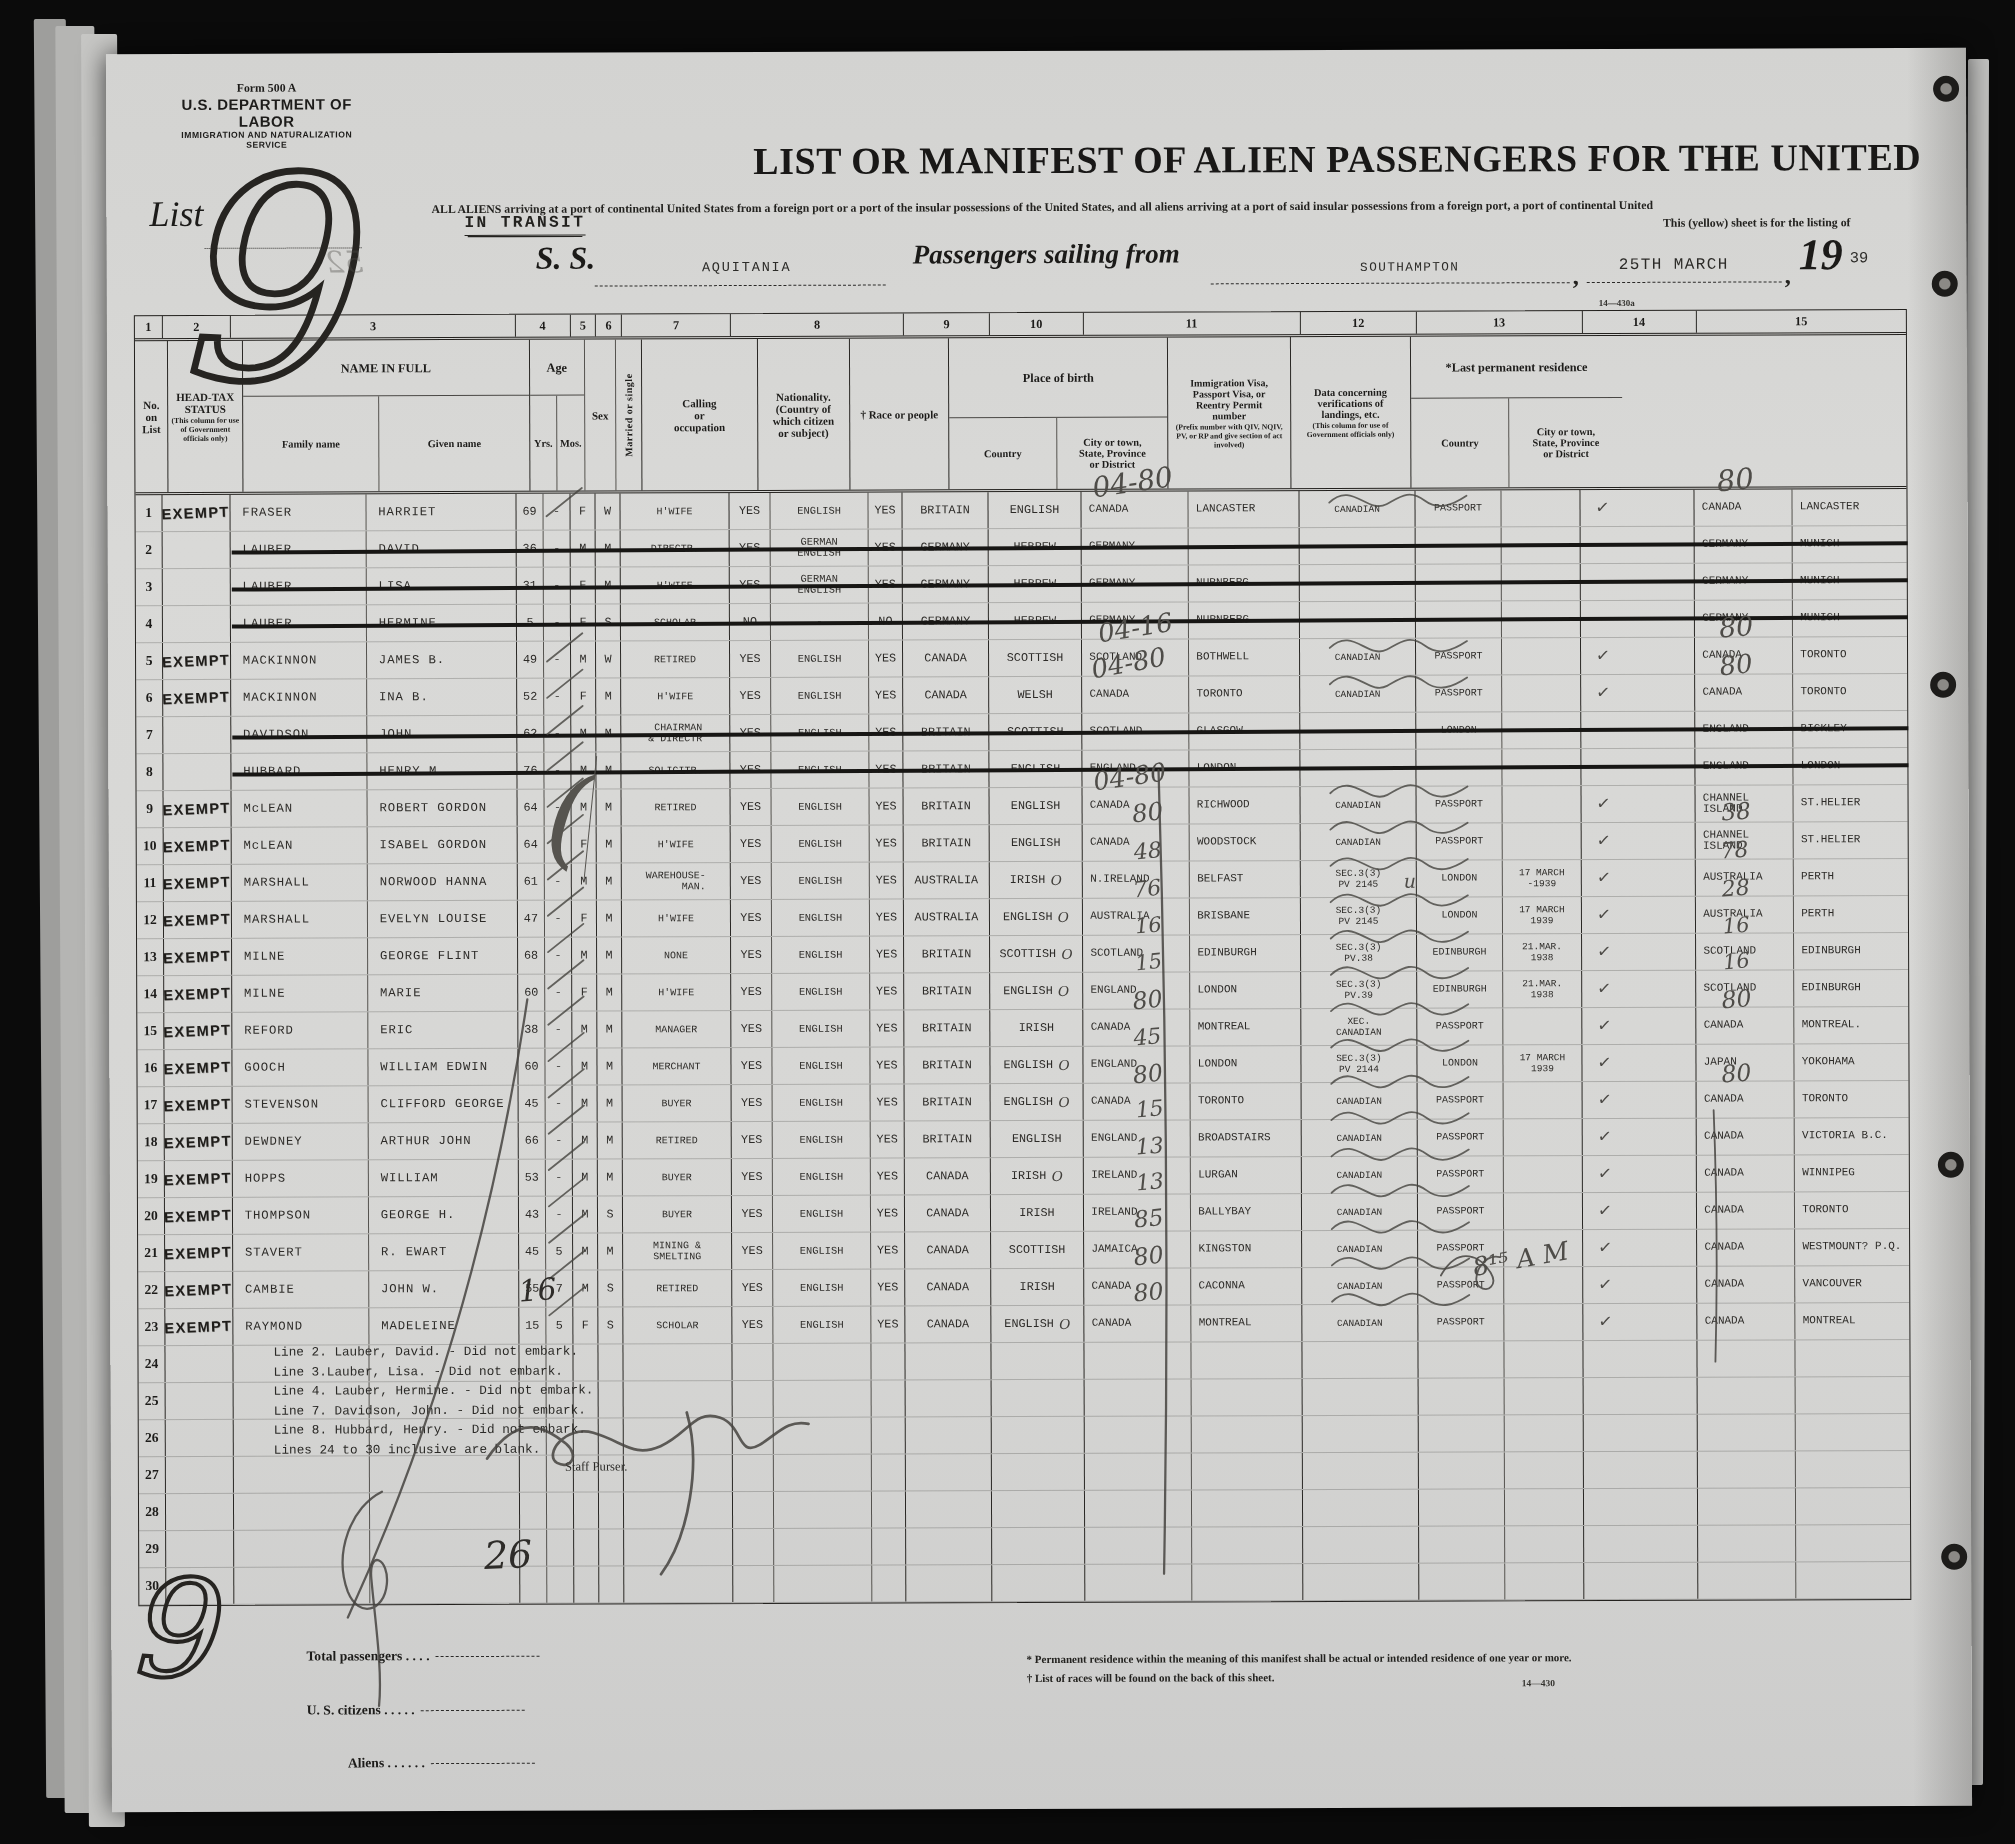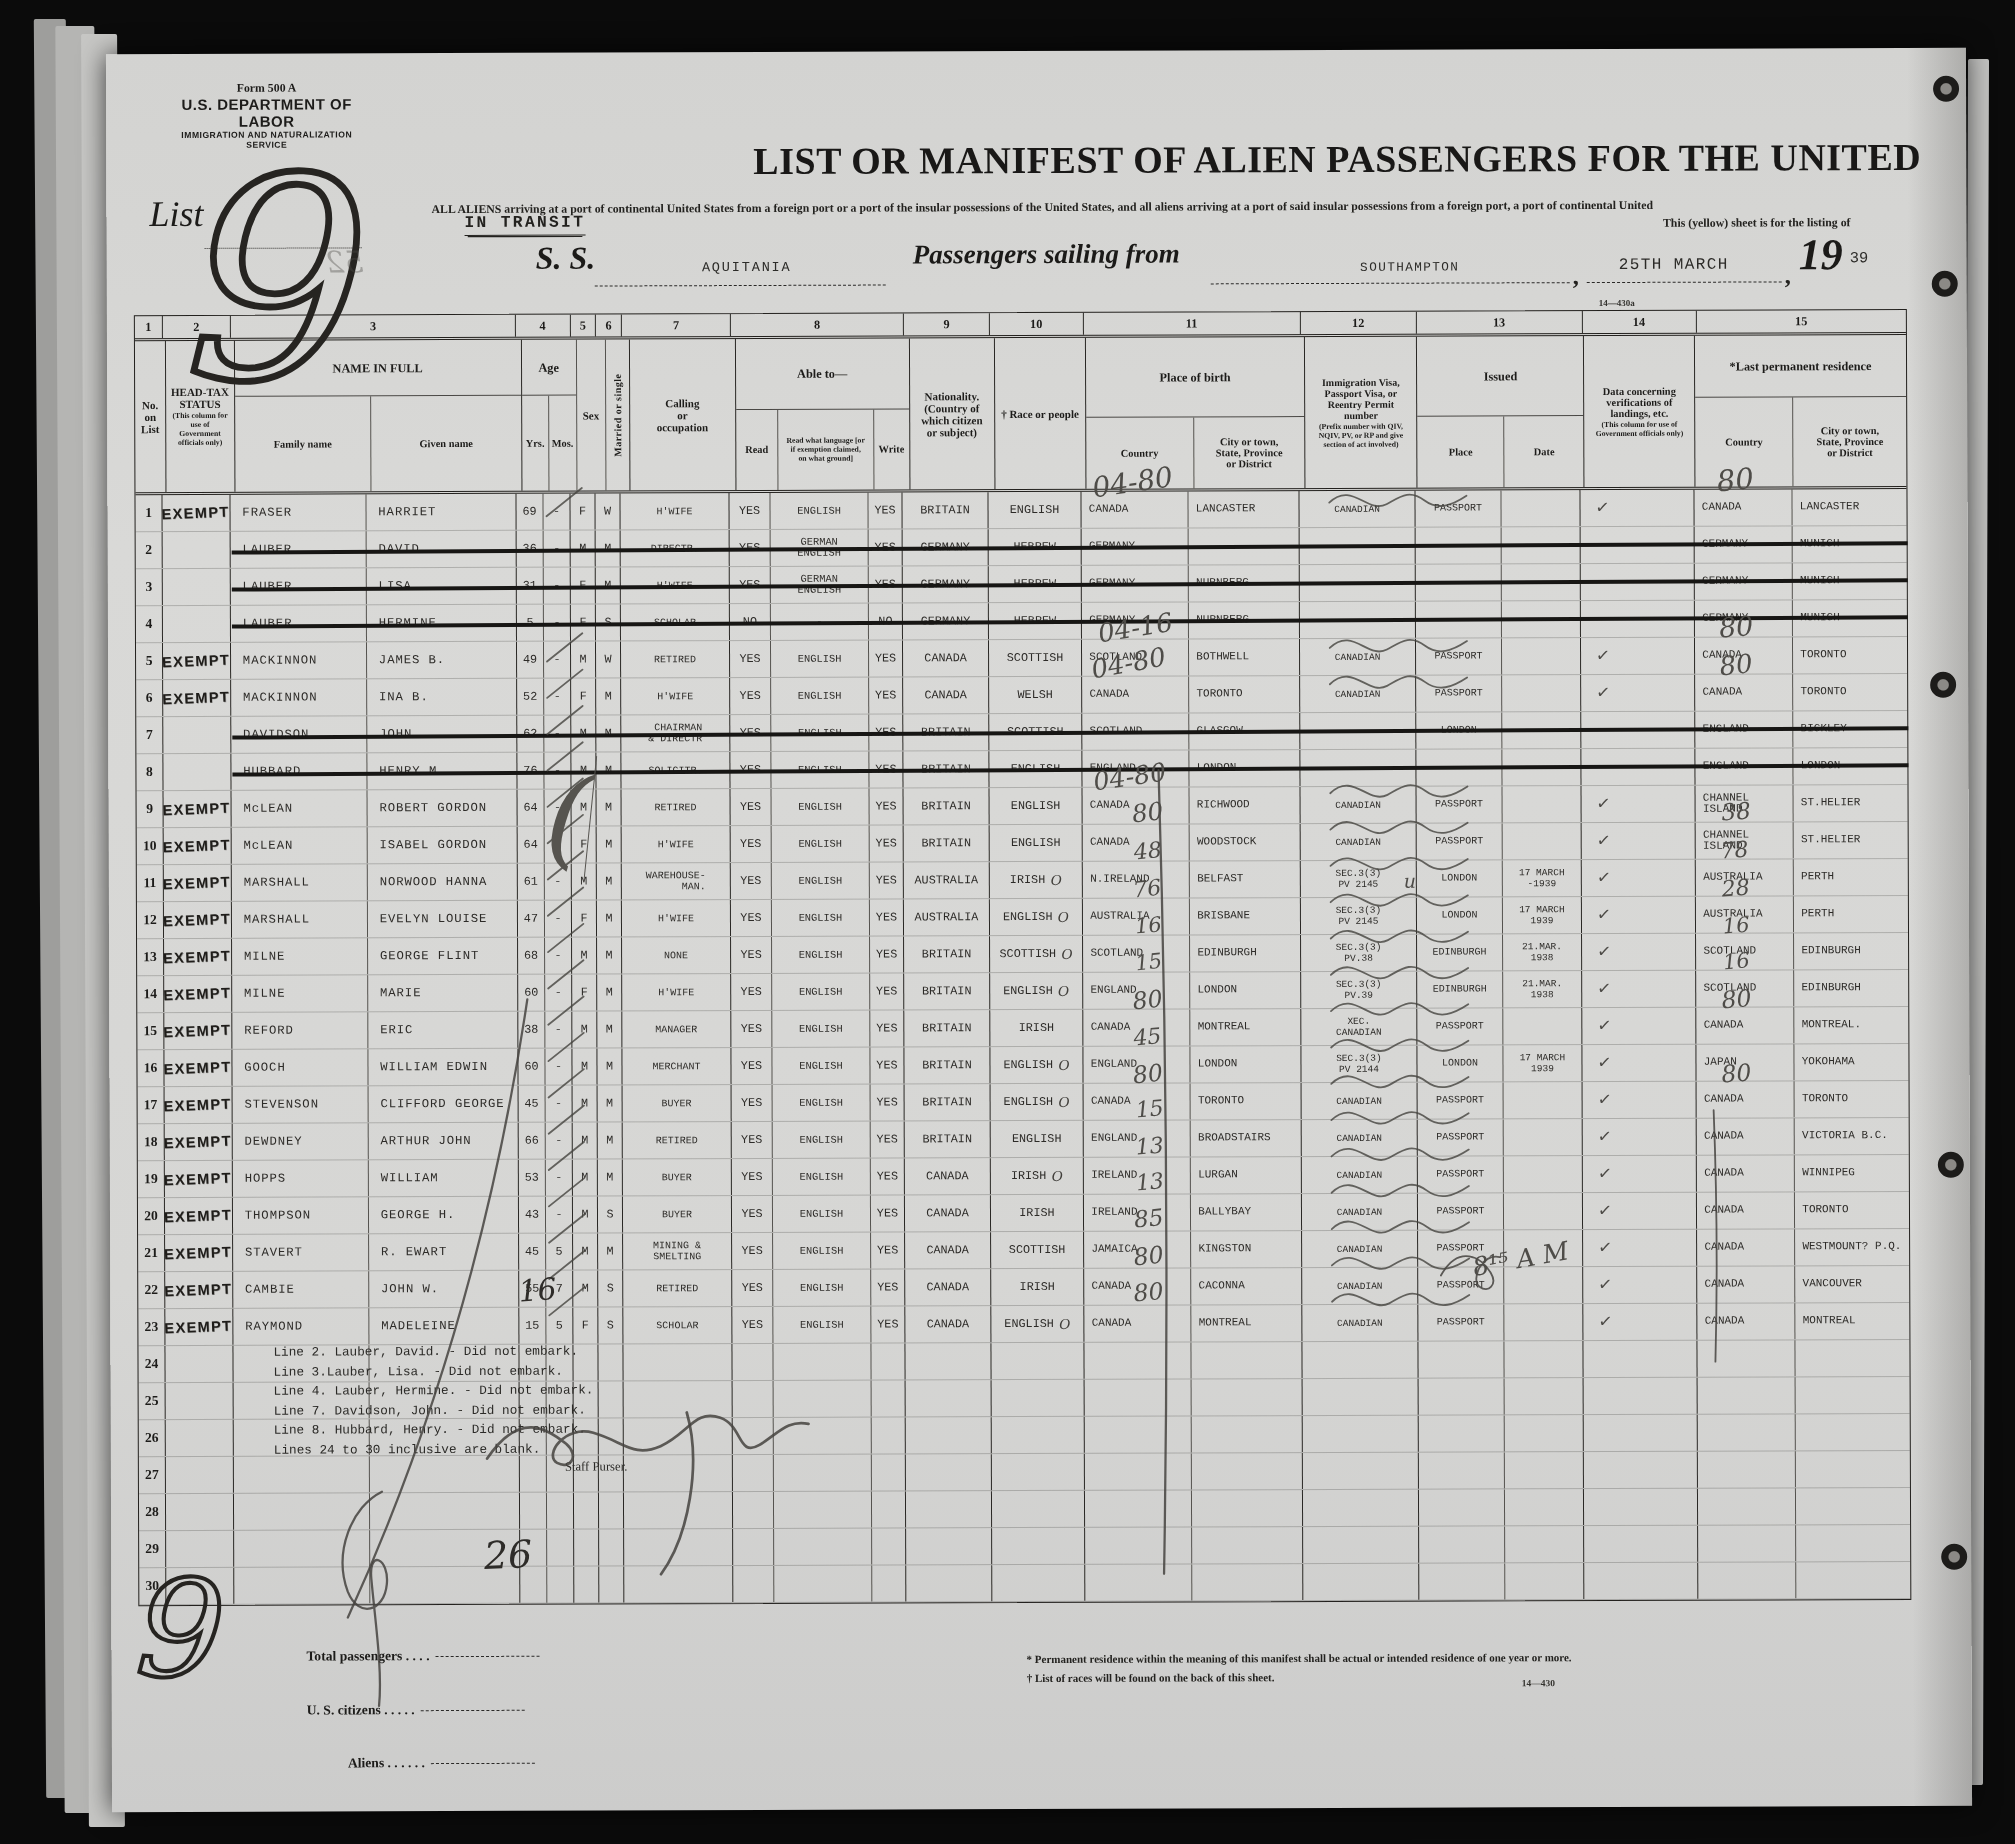--- a/index.html
+++ b/index.html
@@ -198,30 +198,20 @@
         <span class="hmain">Sex</span>
         </div>
       <div class="g" style="width:25px;border-left:0.9px solid #55534f">
         <span class="vert">Married or single</span>
         </div>
       <div class="g gpad" style="width:109px;border-left:1.4px solid #2a2825">
         <span class="hmain">Calling
 or
 occupation</span>
         </div>
-      <div class="g" style="width:173px;border-left:1.4px solid #2a2825">
-        <div class="gt" style="min-height:59px">Able to—</div>
-        <div class="subs">
-          <div class="sc" style="width:41px;border-right:0.9px solid #55534f">Read</div>
-          <div class="sc scsm" style="width:98px;border-right:0.9px solid #55534f">Read what language [or
-if exemption claimed,
-on what ground]</div>
-          <div class="sc" style="width:34px">Write</div>
-        </div>
-        </div>
       <div class="g gpad" style="width:86px;border-left:1.4px solid #2a2825">
         <span class="hmain">Nationality.
 (Country of
 which citizen
 or subject)</span>
         </div>
       <div class="g gpad" style="width:93px;border-left:1.4px solid #2a2825">
         <span class="hmain">† Race or people</span>
         </div>
       <div class="g" style="width:218px;border-left:1.4px solid #2a2825">
@@ -235,27 +225,20 @@
         </div>
       <div class="g gpad" style="width:116px;border-left:1.4px solid #2a2825">
         <span class="hmain" style="font-size:10px">Immigration Visa,
 Passport Visa, or
 Reentry  Permit
 number</span>
         <span class="hsm">(Prefix number with
 QIV, NQIV, PV, or
 RP and give section
 of act involved)</span>
-        </div>
-      <div class="g" style="width:166px;border-left:1.4px solid #2a2825">
-        <div class="gt" style="min-height:68px">Issued</div>
-        <div class="subs">
-          <div class="sc" style="width:86px;border-right:0.9px solid #55534f">Place</div>
-          <div class="sc" style="width:79px">Date</div>
-        </div>
         </div>
       <div class="g gpad" style="width:114px;border-left:1.4px solid #2a2825">
         <span class="hmain" style="font-size:10.4px">Data concerning
 verifications of
 landings, etc.</span>
         <span class="hsm">(This column for use
 of Government
 officials only)</span>
         </div>
       <div class="g" style="width:211px;border-left:1.4px solid #2a2825">

